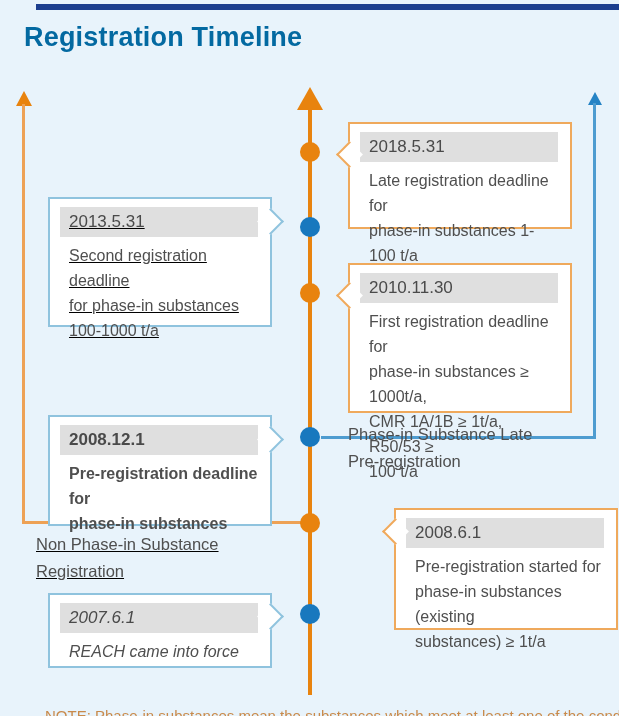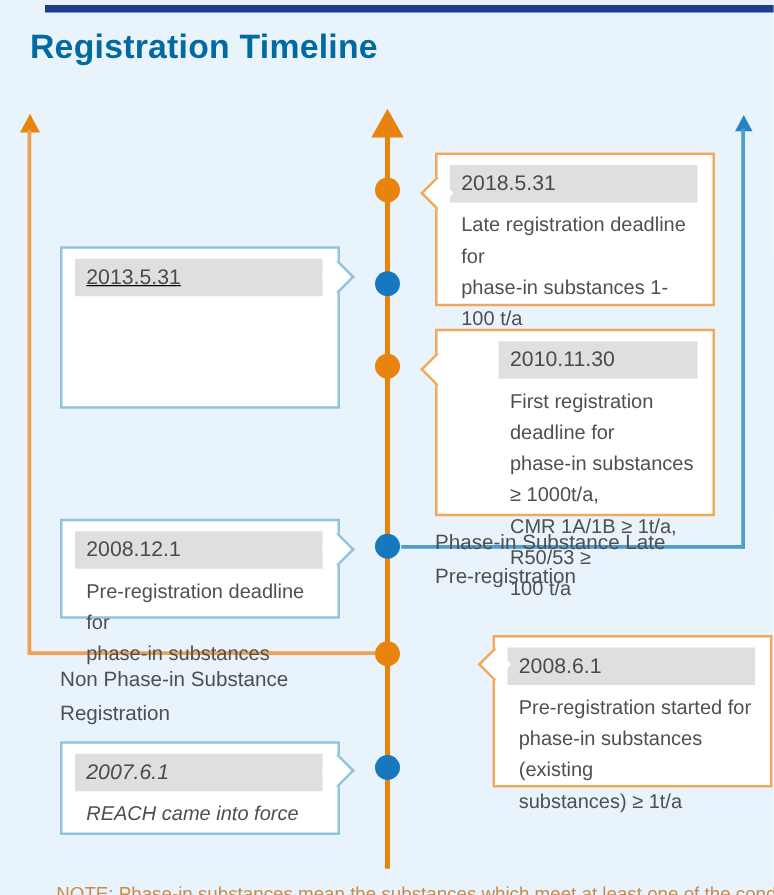--- a/index.html
+++ b/index.html
@@ -25,44 +25,44 @@
   .conn-blue   { left:321px; top:436px; width:275px; height:3px; background:#4E9CD0; }
   .conn-orange { left:24px;  top:521px; width:286px; height:3px; background:#EDA155; }
   .dot { position:absolute; left:300px; width:20px; height:20px; border-radius:50%; }
   .dot-orange { background:#E8830E; }
   .dot-blue   { background:#1878BE; }
   .d1 { top:142px; } .d2 { top:217px; } .d3 { top:283px; }
   .d4 { top:427px; } .d5 { top:513px; } .d6 { top:604px; }
   .box { position:absolute; width:224px; background:#FFFFFF; box-sizing:border-box; }
   .box-left  { left:48px;  border:2px solid #8FC3DE; }
   .box-right { left:348px; border:2px solid #EFA95C; }
-  .b2018 { top:122px; height:123px; }
+  .b2018 { top:122px; height:107px; }
   .b2013 { top:197px; height:130px;text-decoration:underline; }
-  .b2010 { top:263px; height:150px;padding-left:39px; }
-  .b200812 { top:415px; height:80px; }
+  .b2010 { top:263px; height:150px; }
+  .b200812 { top:415px; height:111px;font-weight:bold; }
   .b20086  { top:508px; height:122px;margin-left:46px; }
   .b2007 { top:593px; height:75px;font-style:italic; }
   .notch {
     position:absolute; width:17px; height:17px; background:#FFFFFF;
     transform:rotate(45deg);
   }
   .notch-right { right:-10px; border-top:2px solid #8FC3DE; border-right:2px solid #8FC3DE; }
   .notch-left  { left:-10px;  border-bottom:2px solid #EFA95C; border-left:2px solid #EFA95C; }
   .n13 { top:13px; } .n21 { top:21px; } .n12 { top:12px; }
   .box-date {
     margin:8px 12px 0 10px; height:30px; line-height:30px;
     background:#DFDFDF; padding-left:9px;
     font-size:17px; color:#4A4A4A;
   }
   .box-body { margin:6px 12px 0 19px; }
   .box-body div { font-size:16px; line-height:25px; color:#4F4F4F; }
   .side-label { position:absolute; }
   .side-label div { font-size:16.5px; line-height:27px; color:#4F4F4F; }
   .label-right { left:348px; top:421px; }
-  .label-left  { left:48px;  top:531px; }
+  .label-left  { left:36px;  top:531px;text-decoration:underline; }
   .footnote {
     position:absolute; left:45px; top:707px; width:560px;
     font-size:15px; color:#C98A4B; white-space:nowrap;
   }
 </style>
 </head>
 <body>
 
 <div class="canvas">
 
@@ -93,20 +93,25 @@
     <div class="box-date">2018.5.31</div>
     <div class="box-body">
       <div>Late registration deadline for</div>
       <div>phase-in substances 1-100 t/a</div>
     </div>
   </div>
 
   <div class="box box-left b2013">
     <div class="notch notch-right n13"></div>
     <div class="box-date">2013.5.31</div>
+    <div class="box-body">
+      <div>Second registration deadline</div>
+      <div>for phase-in substances</div>
+      <div>100-1000 t/a</div>
+    </div>
   </div>
 
   <div class="box box-right b2010">
     <div class="notch notch-left n21"></div>
     <div class="box-date">2010.11.30</div>
     <div class="box-body">
       <div>First registration deadline for</div>
       <div>phase-in substances ≥ 1000t/a,</div>
       <div>CMR 1A/1B ≥ 1t/a, R50/53 ≥</div>
       <div>100 t/a</div>

